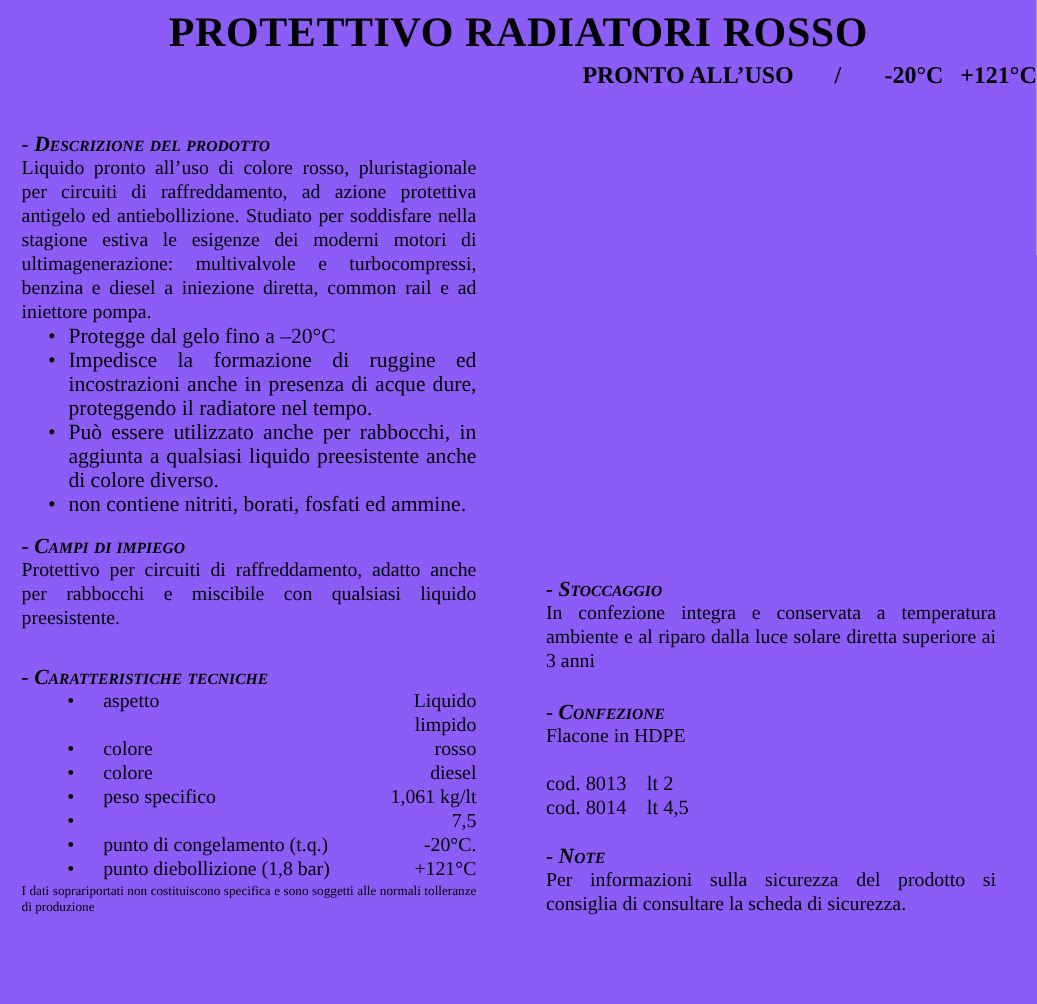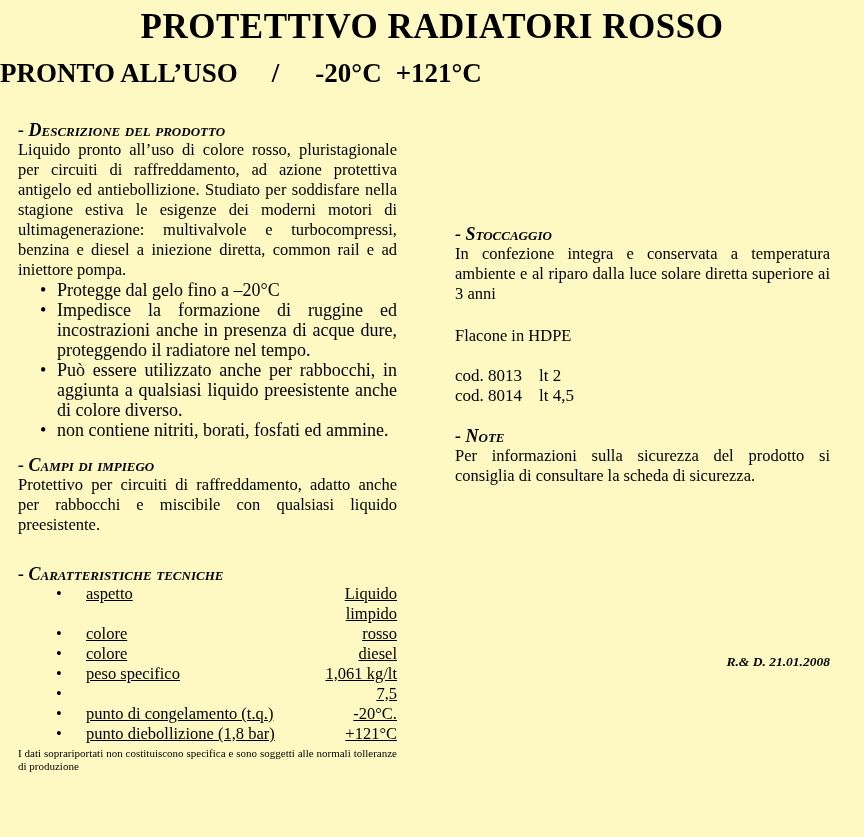--- a/index.html
+++ b/index.html
@@ -1,35 +1,35 @@
 <!DOCTYPE html>
 <html><head>
 <meta charset="utf-8">
 <style>
   html,body{margin:0;padding:0;background:#fff;}
   .page{
     width:864px;height:837px;
     box-sizing:border-box;
     padding-top:6px;
     overflow:hidden;
-    background:#fef9c3;
+    background:#8b5cf6;
     color:#000;
     font-family:"Liberation Serif", serif;
   }
   .title{
     font-size:35px;font-weight:700;text-align:center;line-height:42px;
     letter-spacing:0.5px;
   }
   .subtitle{
-    font-size:27px;font-weight:700;text-align:left;line-height:26px;margin-top:12px;
+    font-size:20px;font-weight:700;text-align:right;line-height:26px;margin-top:2px;
   }
   .subtitle .sep{margin:0 36px 0 34px;}
   .subtitle .tmax{margin-left:14px;}
 
-  .columns{display:flex;padding-left:18px;margin-top:34px;align-items:center;}
+  .columns{display:flex;padding-left:18px;margin-top:34px;align-items:flex-end;}
   .col-left{flex:0 0 379px;width:379px;}
   .col-right{flex:0 0 375px;width:375px;margin-left:58px;}
 
   .sec-h{
     font-size:18px;line-height:20px;font-weight:700;font-style:italic;
     font-variant:small-caps;
   }
   .body-p{font-size:16.5px;line-height:20px;text-align:justify;margin:0;}
 
   .bullets{list-style:none;margin:0;padding:0;}
@@ -38,21 +38,21 @@
     font-size:18px;line-height:20px;text-align:justify;
   }
   .bullets li::before{content:"\2022";position:absolute;left:22px;}
 
   .mt-sec{margin-top:15px;}
   .mt-sec2{margin-top:29px;}
   .rt-sec{margin-top:22px;}
 
   .char-row{
     position:relative;display:flex;align-items:flex-start;
-    padding-left:68px;font-size:16.5px;line-height:20px;text-decoration:underline;
+    padding-left:68px;font-size:16.5px;line-height:20px;
   }
   .char-row::before{content:"\2022";position:absolute;left:38px;}
   .char-row .label{flex:1 1 auto;}
   .char-row .value{flex:0 0 auto;margin-left:auto;text-align:right;}
   .char-row .value.narrow{max-width:72px;}
 
   .disclaimer{
     font-size:11px;line-height:13px;text-align:justify;margin-top:3px;width:379px;
   }
 
@@ -135,37 +135,37 @@
     </div>
 
     <div class="col-right">
 
       <div>
         <div class="sec-h">- Stoccaggio</div>
         <p class="body-p">In confezione integra e conservata a temperatura ambiente e al riparo dalla luce solare diretta superiore ai 3 anni</p>
       </div>
 
       <div class="rt-sec">
+        <div class="sec-h">- Confezione</div>
         <p class="body-p">Flacone in HDPE</p>
         <div class="codes">
           <div class="code-line">
             <span>cod. 8013</span>
             <span class="size">lt 2</span>
           </div>
           <div class="code-line">
             <span>cod. 8014</span>
             <span class="size">lt 4,5</span>
           </div>
         </div>
       </div>
 
       <div class="note-gap rt-sec">
         <div class="sec-h">- Note</div>
         <p class="body-p">Per informazioni sulla sicurezza del prodotto si consiglia di consultare la scheda di sicurezza.</p>
       </div>
 
-      <div class="revision">R.&amp; D. 21.01.2008</div>
 
     </div>
 
   </div>
 
 </div>
 
 </body></html>

